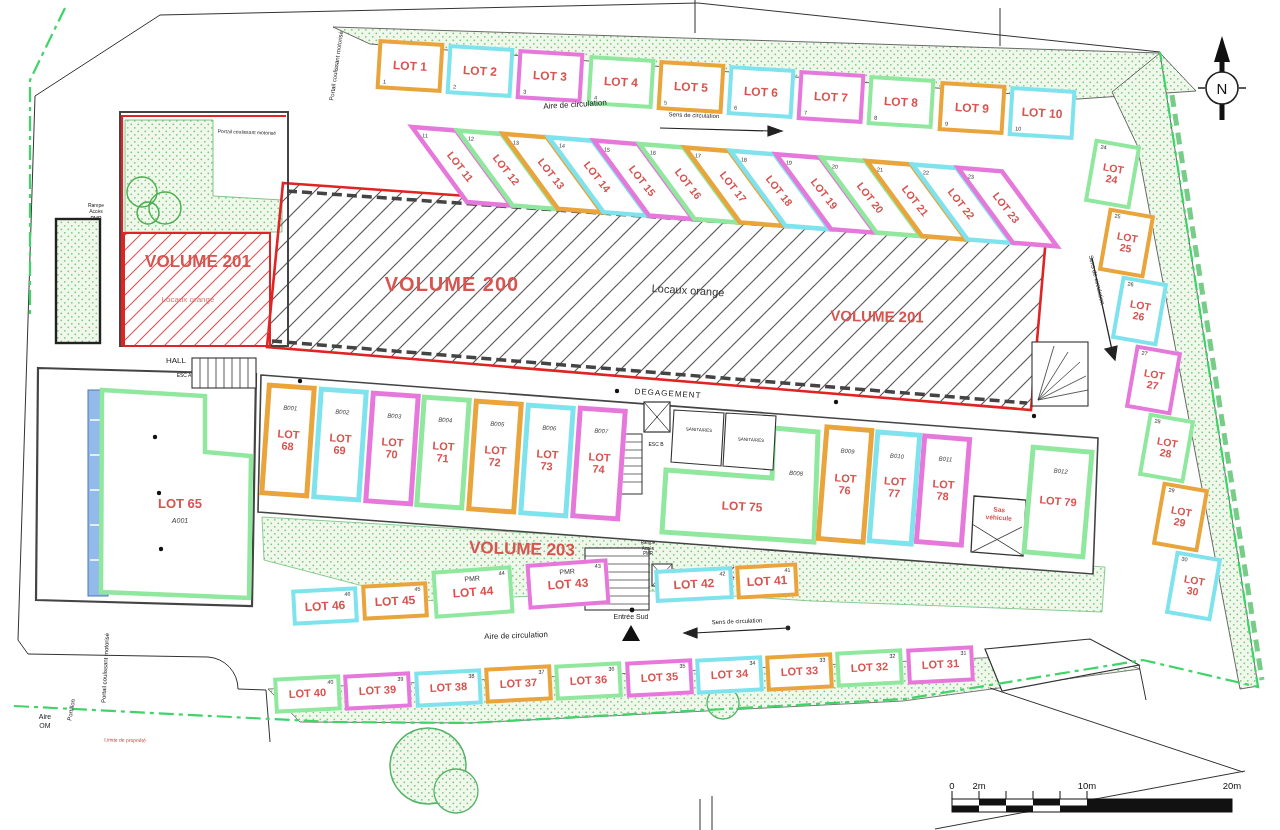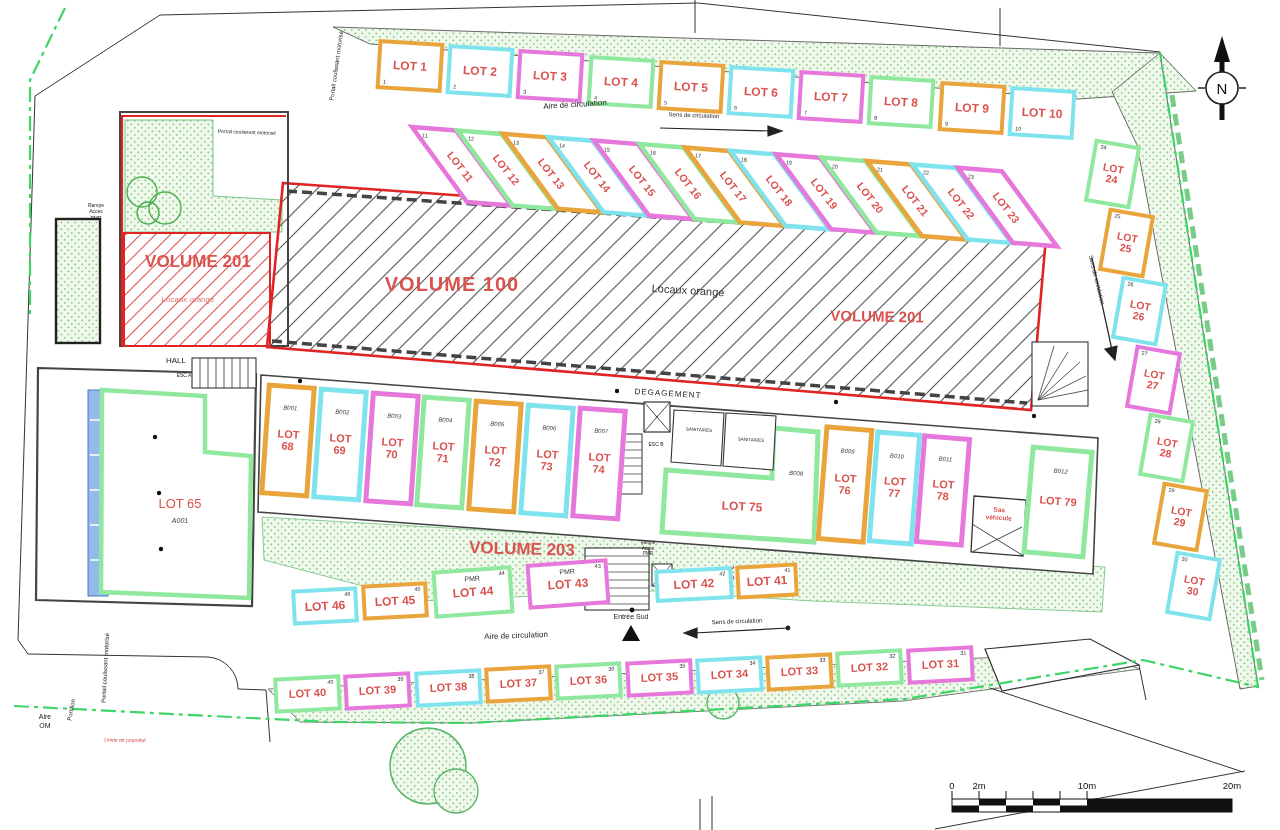--- a/index.html
+++ b/index.html
@@ -359,21 +359,21 @@
         <span class="unit">B011</span>
         <span class="lbl" style="font-size: 11px;">LOT 78</span>
       </div>
       <div class="lot" style="left: 1026px; top: 447px; width: 64px; height: 110px; border-color: rgb(143, 232, 158); border-width: 5px; transform: rotate(5deg);">
         <span class="unit">B012</span>
         <span class="lbl" style="font-size: 11px;">LOT 79</span>
       </div>
     </div>
 
 <div id="labels">
-  <div class="t" style="left:452px;top:284px;font-size:20px;color:#D9534F;font-weight:600;letter-spacing:1px;transform:translate(-50%,-50%)">VOLUME 100</div>
+  <div class="t" style="left:452px;top:284px;font-size:20px;color:#D9534F;font-weight:600;letter-spacing:1px;transform:translate(-50%,-50%)">VOLUME 200</div>
   <div class="t" style="left:688px;top:291px;font-size:11px;color:#333;transform:translate(-50%,-50%) rotate(3.5deg)">Locaux orange</div>
   <div class="t" style="left:877px;top:317px;font-size:15px;color:#D9534F;font-weight:600;transform:translate(-50%,-50%) rotate(1deg)">VOLUME 201</div>
   <div class="t" style="left:198px;top:262px;font-size:17px;color:#D9534F;font-weight:600;transform:translate(-50%,-50%)">VOLUME 201</div>
   <div class="t" style="left:188px;top:300px;font-size:8px;color:#D9736F;transform:translate(-50%,-50%)">Locaux orange</div>
   <div class="t" style="left:522px;top:549px;font-size:17px;color:#D9534F;font-weight:600;transform:translate(-50%,-50%) rotate(1.5deg)">VOLUME 203</div>
   <div class="t" style="left:176px;top:361px;font-size:8px;color:#222;transform:translate(-50%,-50%)">HALL</div>
   <div class="t" style="left:184px;top:375px;font-size:5px;color:#222;transform:translate(-50%,-50%)">ESC A</div>
   <div class="t" style="left:656px;top:444px;font-size:5px;color:#222;transform:translate(-50%,-50%)">ESC B</div>
   <div class="t" style="left:668px;top:394px;font-size:8px;color:#222;letter-spacing:1px;transform:translate(-50%,-50%) rotate(3.5deg)">DEGAGEMENT</div>
   <div class="t" style="left:699px;top:430px;font-size:4.5px;color:#222;transform:translate(-50%,-50%) rotate(3.5deg)">SANITAIRES</div>
@@ -392,21 +392,21 @@
 OM</div>
   <div class="t" style="left:125px;top:740px;font-size:5px;color:#D04040;white-space:nowrap;transform:translate(-50%,-50%) rotate(1deg)">Limite de propriété</div>
   <div class="t" style="left:96px;top:211px;font-size:5px;color:#222;transform:translate(-50%,-50%)">Rampe
 Accès
 PMR</div>
   <div class="t" style="left:648px;top:548px;font-size:4.5px;color:#222;transform:translate(-50%,-50%)">Rampe
 Accès
 PMR</div>
   <div class="t" style="left:999px;top:514px;font-size:6.5px;color:#D9534F;font-weight:700;transform:translate(-50%,-50%) rotate(4deg)">Sas
 véhicule</div>
-  <div class="t" style="left:180px;top:504px;font-size:13px;color:#D9534F;font-weight:400;transform:translate(-50%,-50%)">LOT 65</div>
+  <div class="t" style="left:180px;top:504px;font-size:13px;color:#D9534F;font-weight:700;transform:translate(-50%,-50%)">LOT 65</div>
   <div class="t" style="left:180px;top:521px;font-size:7px;color:#444;font-style:italic;transform:translate(-50%,-50%)">A001</div>
   <div class="t" style="left:742px;top:507px;font-size:12px;color:#D9534F;font-weight:700;white-space:nowrap;transform:translate(-50%,-50%) rotate(3deg)">LOT 75</div>
   <div class="t" style="left:796px;top:474px;font-size:6px;color:#444;font-style:italic;transform:translate(-50%,-50%) rotate(4deg)">B008</div>
 <div class="t" style="left: 460px; top: 167px; font-size: 10.5px; color: rgb(217, 83, 79); font-weight: 700; white-space: nowrap; transform: translate(-50%, -50%) rotate(52deg);">LOT 11</div>
       <div class="t" style="left: 425px; top: 136px; font-size: 5.5px; color: rgb(51, 51, 51); transform: translate(-50%, -50%) rotate(5deg);">11</div>
       <div class="t" style="left: 505.5px; top: 170.4px; font-size: 10.5px; color: rgb(217, 83, 79); font-weight: 700; white-space: nowrap; transform: translate(-50%, -50%) rotate(52deg);">LOT 12</div>
       <div class="t" style="left: 470.5px; top: 139.4px; font-size: 5.5px; color: rgb(51, 51, 51); transform: translate(-50%, -50%) rotate(5deg);">12</div>
       <div class="t" style="left: 551px; top: 173.8px; font-size: 10.5px; color: rgb(217, 83, 79); font-weight: 700; white-space: nowrap; transform: translate(-50%, -50%) rotate(52deg);">LOT 13</div>
       <div class="t" style="left: 516px; top: 142.8px; font-size: 5.5px; color: rgb(51, 51, 51); transform: translate(-50%, -50%) rotate(5deg);">13</div>
       <div class="t" style="left: 596.5px; top: 177.2px; font-size: 10.5px; color: rgb(217, 83, 79); font-weight: 700; white-space: nowrap; transform: translate(-50%, -50%) rotate(52deg);">LOT 14</div>

